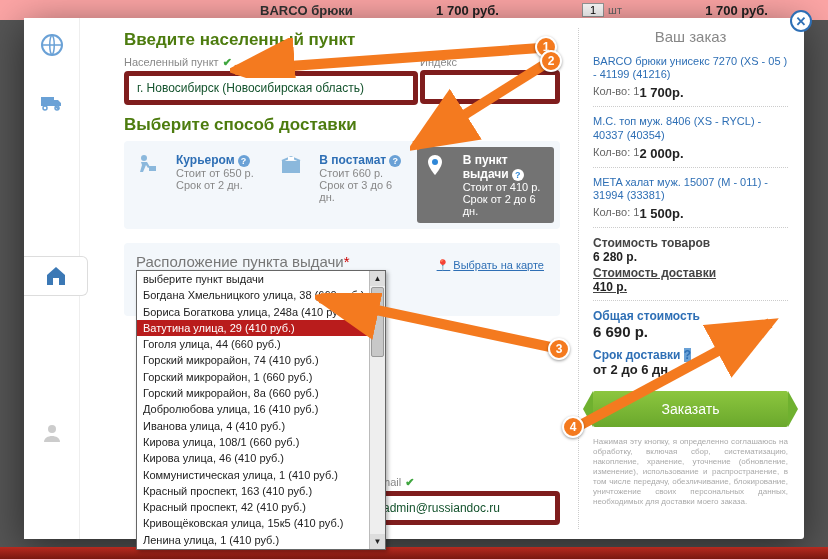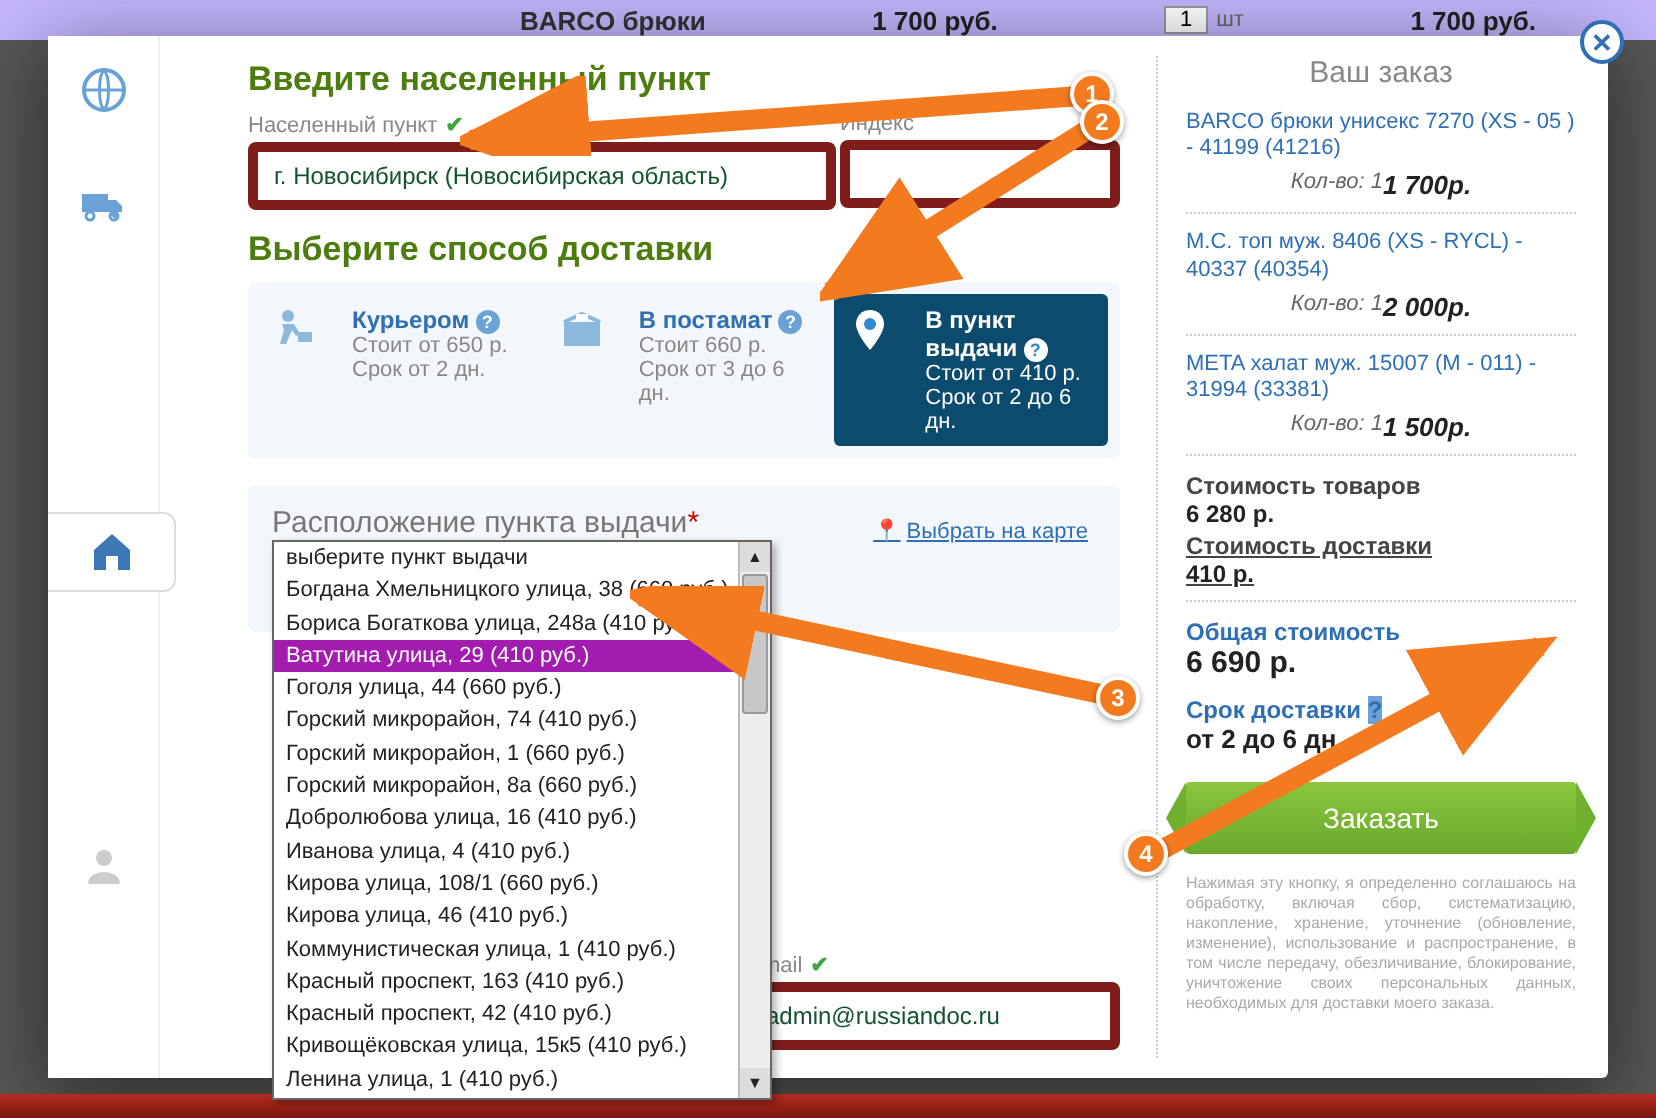--- a/index.html
+++ b/index.html
@@ -6,21 +6,21 @@
   body {
     font-family: Arial, Helvetica, sans-serif;
     background: #555;
     width: 828px;
     height: 559px;
     overflow: hidden;
     position: relative;
   }
   .top-row {
     display: flex; align-items: center; justify-content: space-between;
-    padding: 2px 60px 2px 260px; background: #c4b5fd; height: 20px;
+    padding: 2px 60px 2px 260px; background: #fca5a5; height: 20px;
     font-size: 13px; font-weight: bold; color: #333;
   }
   .top-row .price { color: #222; }
   .qty-box { display: inline-flex; align-items: center; gap: 4px; font-weight: normal; font-size: 11px; color: #666;}
   .qty-box input { width: 22px; text-align: center; font-size: 11px; border: 1px solid #999; }
   .modal {
     position: absolute; left: 24px; top: 18px; right: 24px; bottom: 20px;
     background: #fff; border-radius: 3px; box-shadow: 0 8px 40px rgba(0,0,0,.5);
     display: flex;
   }
@@ -65,21 +65,21 @@
   }
   .field.narrow { flex: 0 0 140px; }
   .delivery-box {
     margin: 4px 0 0 26px; background: #f3f7fb; border-radius: 4px;
     display: flex; padding: 6px; gap: 6px;
   }
   .d-opt {
     flex: 1; display: flex; gap: 16px; padding: 6px 6px; border-radius: 3px;
     font-size: 11px; color: #888; align-items: flex-start;
   }
-  .d-opt.active { background: #0c4a6e; color: #fff; }
+  .d-opt.active { background: #737373; color: #fff; }
   .d-opt .d-title { font-weight: bold; font-size: 12px; color: #2e6fb5; }
   .d-opt.active .d-title { color: #fff; }
   .d-opt .d-icon { width: 24px; height: 24px; flex-shrink: 0; color: #8bb8dc; }
   .d-opt.active .d-icon { color: #fff; }
   .d-opt .info-badge {
     display:inline-block; width:12px; height:12px; background:#6aa1d6; color:#fff;
     border-radius:50%; font-size:9px; text-align:center; line-height:12px; margin-left:3px;
   }
   .d-opt.active .info-badge { background:#fff; color:#2e87d7; }
   .sub-section {
@@ -107,34 +107,34 @@
   }
   .map-link .pin { color: #2e6fb5; margin-right: 3px; }
   .dropdown {
     position: absolute; left: 38px; width: 250px; top: 242px; z-index: 30;
     background: #fff; border: 1px solid #666; font-size: 11px; color: #222;
     max-height: 280px; overflow: hidden;
     box-shadow: 2px 2px 4px rgba(0,0,0,.3);
   }
   .dd-inner { overflow-y: auto; max-height: 278px; }
   .dd-item { padding: 1px 6px; white-space: nowrap; cursor: pointer; line-height: 1.3; }
-  .dd-item.selected { background: #a21caf; color: #fff; }
+  .dd-item.selected { background: #b91c1c; color: #fff; }
   .dd-scroll {
     position:absolute; right:0; top:0; bottom:0; width:16px;
     background:#eee; border-left:1px solid #bbb;
   }
   .dd-scroll .thumb { position:absolute; left:1px; right:1px; top:16px; height:70px; background:#c8c8c8; border:1px solid #999; border-radius:2px;}
   .dd-scroll .arr { position:absolute; left:0; right:0; height:15px; background:#ddd; display:flex;align-items:center;justify-content:center;font-size:8px;}
   .dd-scroll .arr.top{top:0;} .dd-scroll .arr.bot{bottom:0;}
   .email-row {
     position: absolute; right: 0; bottom: 4px; width: 190px;
   }
   .right-col h3 { text-align:center; color:#888; font-weight:normal; font-size:15px; margin-bottom:10px;}
   .order-item { font-size: 11px; color:#2e6fb5; margin-bottom: 2px; line-height:1.2;}
-  .order-line { display:flex; justify-content:center; font-size:11px; color:#666; padding:2px 0 6px; border-bottom:1px dotted #ccc; margin-bottom:8px;font-style:italic;}
+  .order-line { display:flex; justify-content:flex-start; font-size:11px; color:#666; padding:2px 0 6px; border-bottom:1px dotted #ccc; margin-bottom:8px;}
   .order-line .val { font-weight:bold; font-size:13px; color:#222; }
   .totals .row { display:flex; justify-content:space-between; font-size:12px; margin:2px 0;flex-direction:column;}
   .totals .row.bold { font-weight:bold; }
   .totals .row.blue { color:#2e6fb5; font-weight:bold; margin-top:8px;}
   .totals .row.blue .val { font-size:15px; }
   .totals .row .val { color:#222; }
   .order-btn {
     margin-top: 14px; background: linear-gradient(#8cc63e,#6aa82c);
     color:#fff; text-align:center; padding:10px 0; font-size:14px;
     border-radius:2px; position:relative; cursor:pointer;

